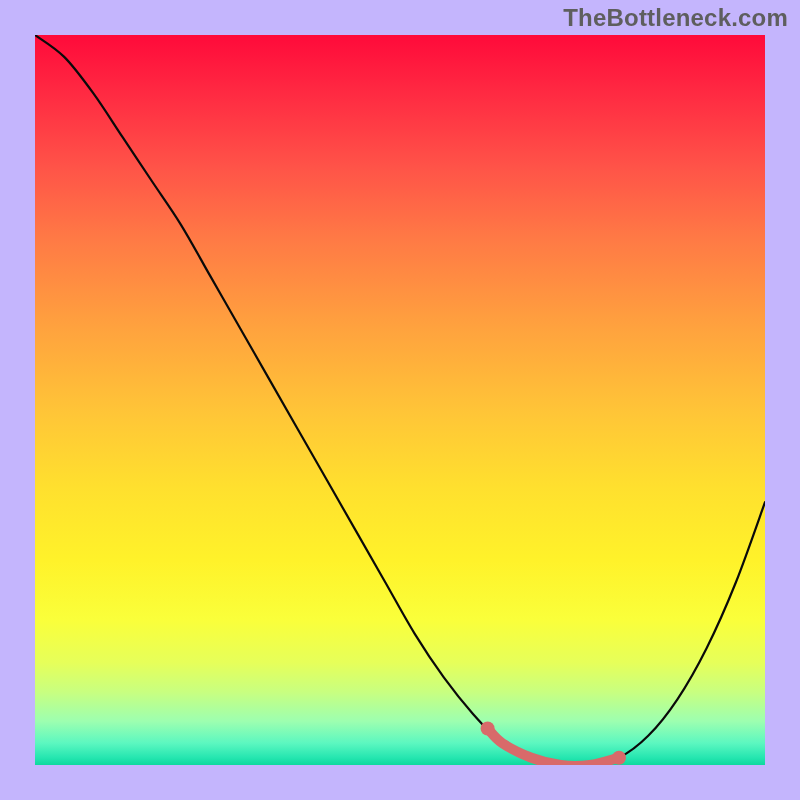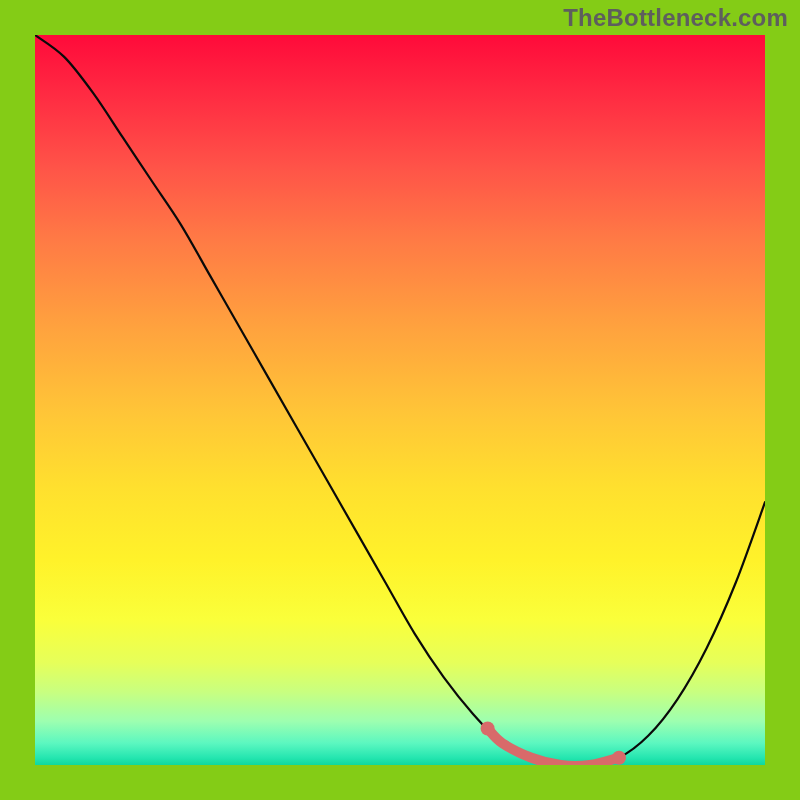--- a/index.html
+++ b/index.html
@@ -1,21 +1,21 @@
 <!DOCTYPE html>
 <html><head>
 <meta charset="utf-8">
 <style>
   * { margin: 0; padding: 0; box-sizing: border-box; }
   html, body { width: 800px; height: 800px; overflow: hidden; background: #000; }
   .container {
     position: relative;
     width: 800px;
     height: 800px;
-    background: #84cc16;
+    background: #c4b5fd;
   }
   .watermark {
     position: absolute;
     top: 4px;
     right: 12px;
     font-family: Arial, Helvetica, sans-serif;
     font-size: 24px;
     font-weight: 600;
     color: #5e5e5e;
     letter-spacing: 0.2px;

